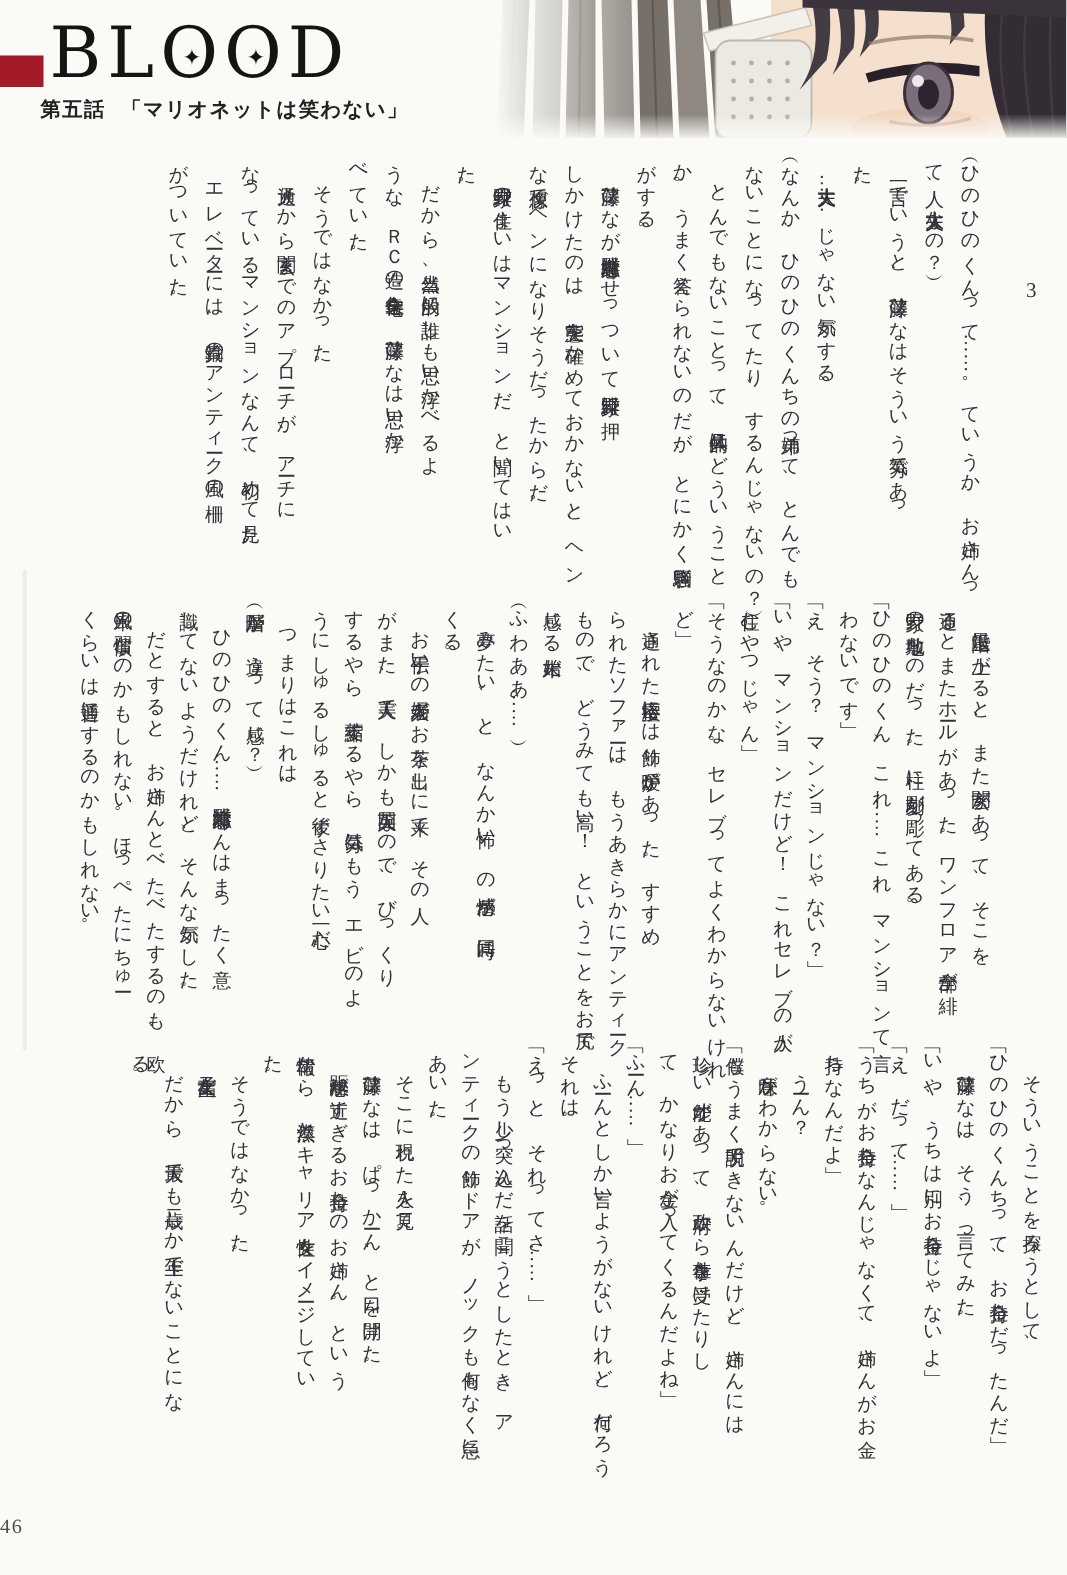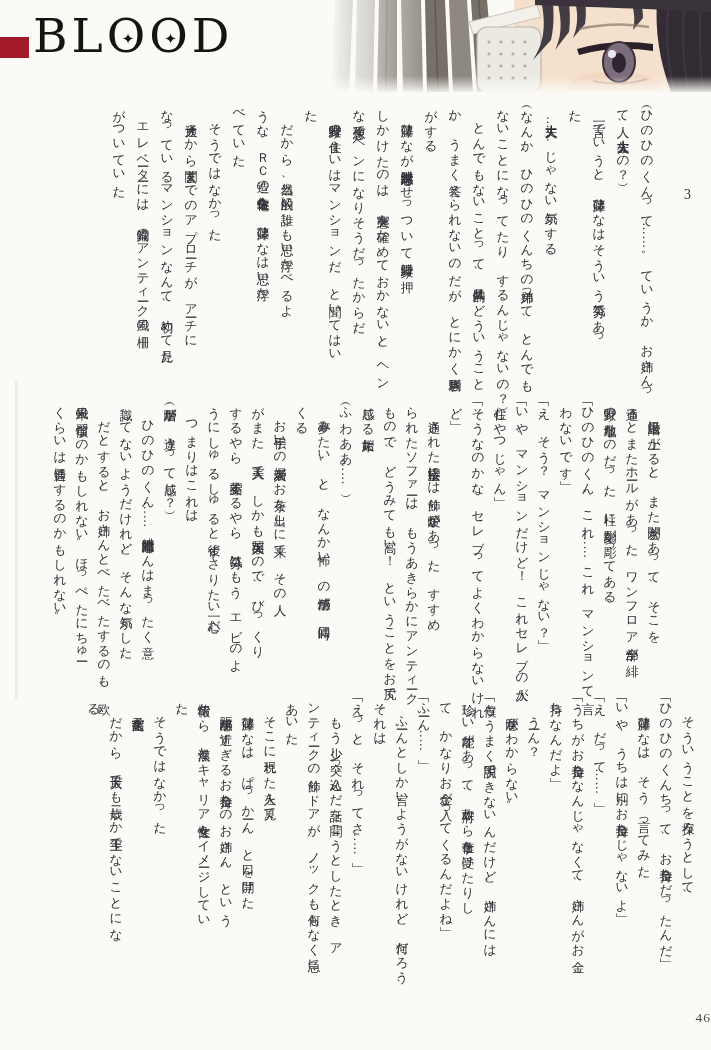--- a/index.html
+++ b/index.html
@@ -54,21 +54,21 @@
   .section-num{
     padding-top:86px;
     text-orientation:upright;
     margin-right:6px;margin-left:16px;
     line-height:26px;
     font-size:14px;
   }
   
   .page-num{
     position:absolute;left:0;right:0;top:1010px;
-    text-align:right;font-size:13.5px;color:#4c4b50;letter-spacing:1px;
+    text-align:left;font-size:13.5px;color:#4c4b50;letter-spacing:1px;
   }
   
   .gutter{
     position:absolute;left:15px;top:380px;width:3px;height:320px;
     background:rgba(140,140,145,0.12);border-radius:2px;
   }
 </style>
 </head>
 <body>
 
@@ -161,20 +161,24 @@
   <div class="red-bar"></div>
 
   <div class="logo">
     <span class="letter">B</span>
     <span class="letter">L</span>
     <span class="letter o"><span>O</span><span class="star"></span></span>
     <span class="letter o"><span>O</span><span class="star"></span></span>
     <span class="letter">D</span>
   </div>
 
+  <div class="subtitle">
+    <span>第五話</span>
+    <span>「マリオネットは笑わない」</span>
+  </div>
 </div>
 
 <div class="band b1">
   <div class="tline section-num">3</div>
 <div class="tline">（ひのひのくんって……。ていうか、お姉さんっ</div>
     <div class="tline">て人、大丈夫なの？）</div>
     <div class="tline">　一言でいうと、藤澤ひなはそういう気分であっ</div>
     <div class="tline">た。</div>
     <div class="tline">　大丈夫……じゃない気がする。</div>
     <div class="tline">（なんか、ひのひのくんちの姉弟って、とんでも</div>

